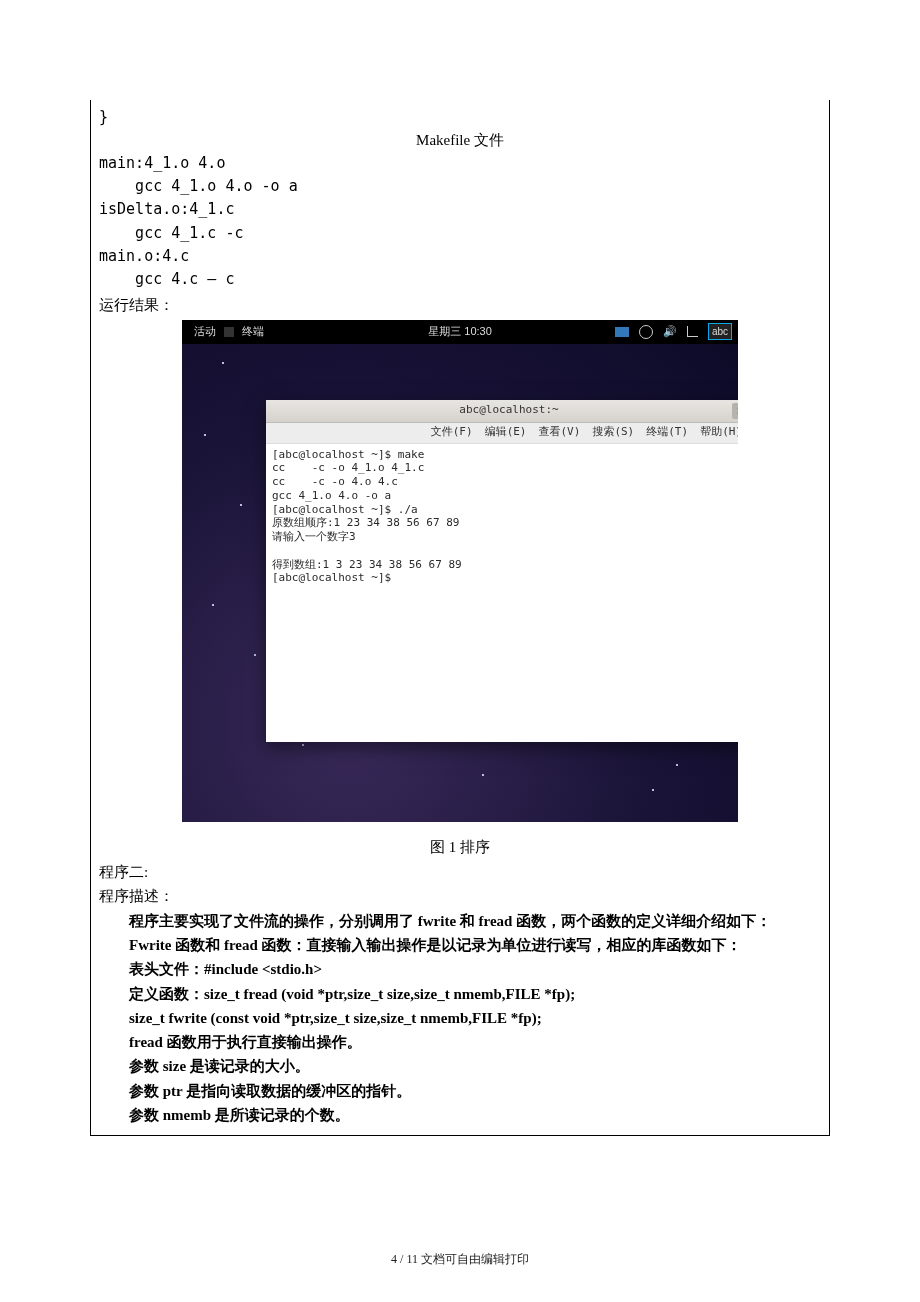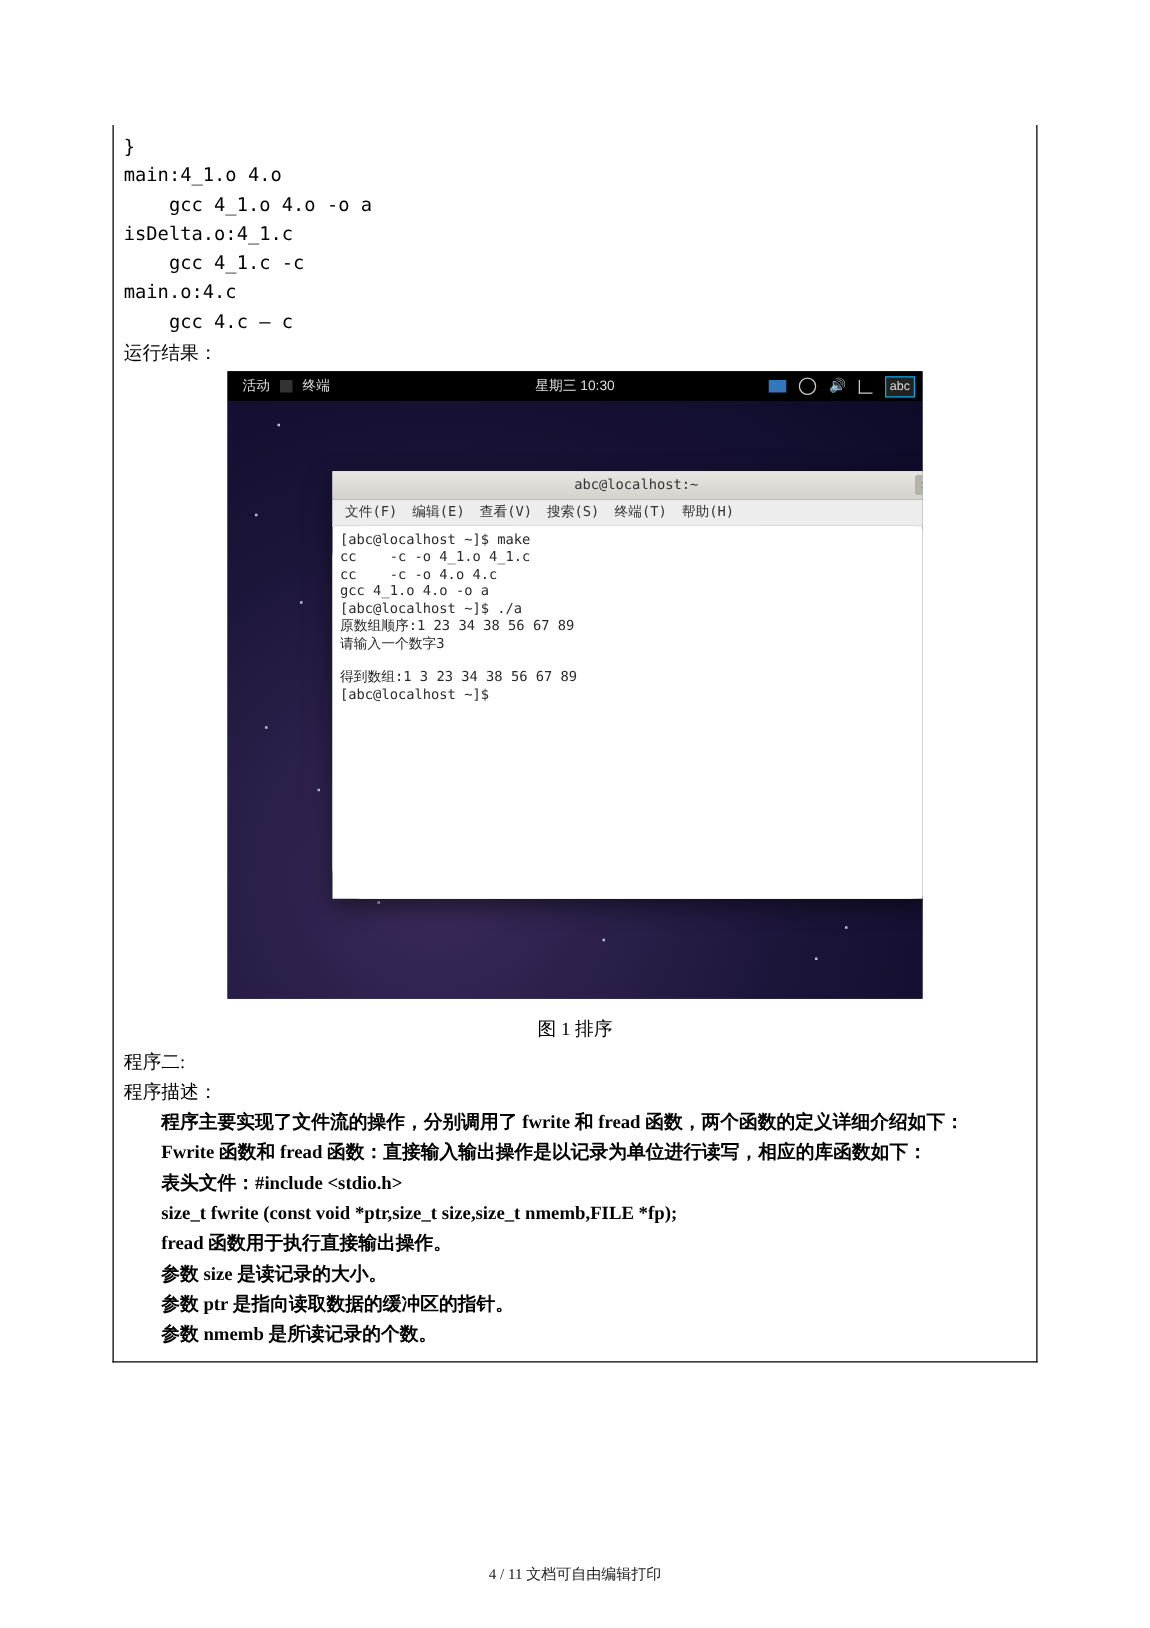--- a/index.html
+++ b/index.html
@@ -96,20 +96,21 @@
     background:#b6b3ad; color:#555; font-size:12px; line-height:16px; text-align:center;
     border-radius:2px;
   }
   .term-menu {
     height: 20px;
     background:#ededed;
     display:flex; align-items:center;
     font-size:11px; color:#333;
     gap:12px; padding:0 10px;
     border-bottom:1px solid #ddd;
+    justify-content:flex-end;
   }
   .term-body {
     height: 290px;
     background:#fff;
     padding:4px 6px;
     font-size:11px;
     line-height:1.25;
     color:#2a2a2a;
     white-space:pre;
     overflow:hidden;
@@ -138,20 +139,21 @@
   }
 </style>
 </head>
 <body>
 
 <div class="page">
   <div class="content-box">
 
     <div class="mono">}</div>
 
+    <div class="mf-title">Makefile 文件</div>
 
     <div class="mono">main:4_1.o 4.o</div>
     <div class="mono">    gcc 4_1.o 4.o -o a</div>
     <div class="mono">isDelta.o:4_1.c</div>
     <div class="mono">    gcc 4_1.c -c</div>
     <div class="mono">main.o:4.c</div>
     <div class="mono">    gcc 4.c – c</div>
 
     <div class="para" style="margin-top:2px">运行结果：</div>
 
@@ -234,20 +236,21 @@
     </div>
 
     <div class="caption">图 1   排序</div>
 
     <div class="para">
       <span>程序二:</span><br>
       <span>程序描述：</span><br>
       <span class="indent">程序主要实现了文件流的操作，分别调用了 fwrite 和 fread 函数，两个函数的定义详细介绍如下：</span>
       <span class="indent">Fwrite 函数和 fread 函数：直接输入输出操作是以记录为单位进行读写，相应的库函数如下：</span>
       <span class="indent">表头文件：#include &lt;stdio.h&gt;</span>
+      <span class="indent">定义函数：size_t fread (void *ptr,size_t size,size_t nmemb,FILE *fp);</span>
       <span class="indent">size_t fwrite (const void *ptr,size_t size,size_t nmemb,FILE *fp);</span>
       <span class="indent">fread 函数用于执行直接输出操作。</span>
       <span class="indent">参数 size 是读记录的大小。</span>
       <span class="indent">参数 ptr 是指向读取数据的缓冲区的指针。</span>
       <span class="indent">参数 nmemb 是所读记录的个数。</span>
     </div>
 
   </div>
 
   <div class="footer">4 / 11 文档可自由编辑打印</div>

